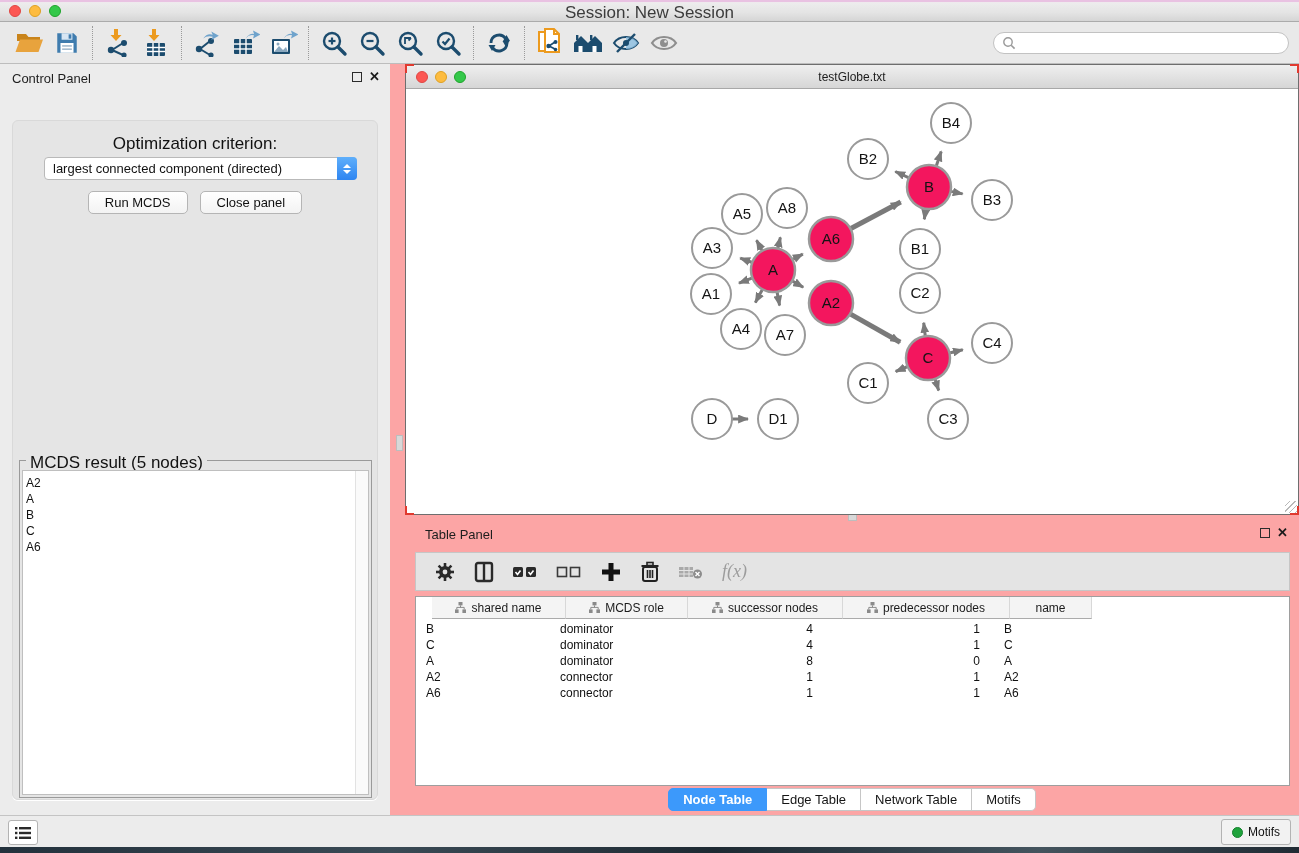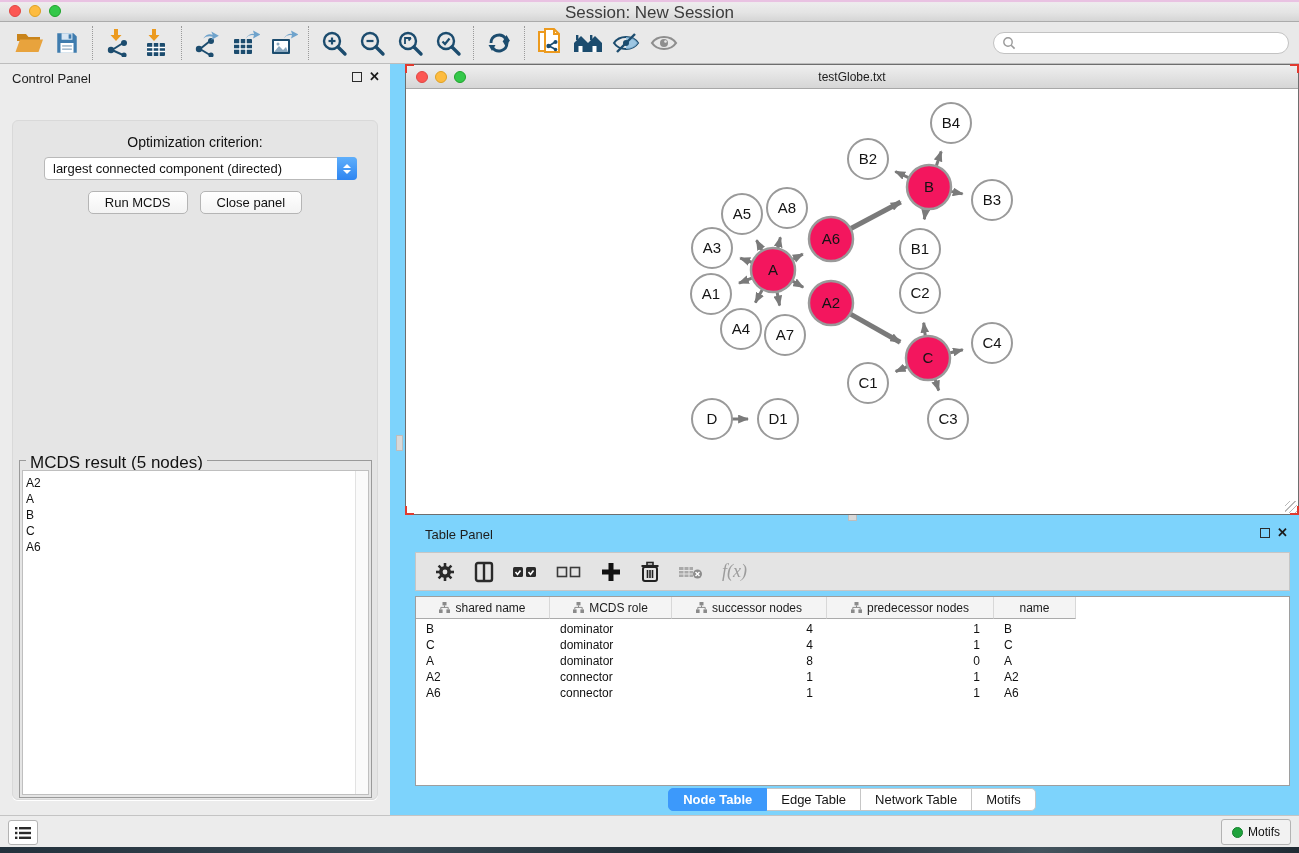--- a/index.html
+++ b/index.html
@@ -36,21 +36,21 @@
 
   .cp-tabs { position:absolute; left:0; top:31px; width:100%; display:flex; justify-content:center; }
   .cp-tab { height:22px; padding:2px 14px 0; background:#FFFFFF; border:1px solid #C3C3C3; border-left:none;
     font-size:13px; color:#1A1A1A; text-align:center; }
   .cp-tab:first-child { border-left:1px solid #C3C3C3; border-radius:4px 0 0 4px; }
   .cp-tab:last-child { border-radius:0 4px 4px 0; }
   .cp-tab.active { background:var(--accent-blue); border-color:var(--accent-blue); color:#FFFFFF; }
 
   .cp-inner { position:absolute; left:12px; top:56px; width:366px; height:680px; background:#E5E5E5;
     border:1px solid #D9D9D9; border-radius:6px; box-shadow:0 1px 0 #FFFFFF; }
-  .opt-label { position:absolute; left:0; right:0; top:13px; text-align:center; font-size:14px; color:#111; }
+  .opt-label { position:absolute; left:0; right:0; top:13px; text-align:center; font-size:17px; color:#111; }
   .opt-select { position:absolute; left:31px; top:36px; width:313px; height:23px; background:#FFFFFF;
     border:1px solid #B9B9B9; border-radius:4px; display:flex; align-items:center; }
   .opt-select .sel-text { flex:1; padding-left:8px; font-size:13px; color:#111; white-space:nowrap; }
   .sel-stepper { width:20px; height:23px; margin-right:-1px; background:linear-gradient(#5FAFFB,#2E85F1);
     border-radius:0 4px 4px 0; display:flex; flex-direction:column; align-items:center; justify-content:center; gap:2px; }
   .sel-stepper i { width:0; height:0; border-left:4px solid transparent; border-right:4px solid transparent; }
   .sel-up   { border-bottom:4px solid #FFFFFF; }
   .sel-down { border-top:4px solid #FFFFFF; }
   .cp-buttons { position:absolute; left:0; right:0; top:70px; display:flex; justify-content:center; gap:12px; }
   .mac-btn { height:23px; padding:3px 16px 0; background:linear-gradient(#FFFFFF,#F3F3F3); border:1px solid #B5B5B5;
@@ -58,21 +58,21 @@
 
   .result-group { position:absolute; left:6px; top:339px; width:353px; height:338px; border:1px solid #9A9A9A; }
   .result-legend { position:absolute; left:6px; top:-8px; background:#E5E5E5; padding:0 4px; font-size:17px; color:#111; }
   .result-list { position:absolute; left:2px; right:2px; top:9px; bottom:2px; background:#FFFFFF;
     border:1px solid #BFBFBF; overflow:hidden; }
   .result-scroll { position:absolute; right:0; top:0; bottom:0; width:13px; background:#FAFAFA; border-left:1px solid #E2E2E2; }
   .result-items { position:absolute; left:3px; top:4px; right:16px; }
   .result-item { font-size:12px; line-height:16px; color:#111; }
 
   
-  .right-area { position:absolute; left:390px; top:64px; width:909px; height:751px; background:#7dd3fc; }
+  .right-area { position:absolute; left:390px; top:64px; width:909px; height:751px; background:#fca5a5; }
   .v-split-handle { position:absolute; left:6px; top:371px; width:7px; height:16px; background:#D8D8D8; border:1px solid #BDBDBD; }
   .h-split-handle { position:absolute; left:458px; top:450px; width:9px; height:7px; background:#D8D8D8; border:1px solid #BDBDBD; }
 
   .net-window { position:absolute; left:15px; top:0; width:894px; height:451px; background:#FFFFFF;
     border:1px solid #6E6E6E; border-radius:5px 5px 0 0; }
   .net-titlebar { position:relative; height:24px; background:linear-gradient(#EFEFEF,#D6D6D6);
     border-bottom:1px solid #A8A8A8; border-radius:5px 5px 0 0; }
   .net-titlebar .traffic { top:6px; }
   .nt-red { left:10px; } .nt-yel { left:29px; } .nt-grn { left:48px; }
   .net-titlebar .title { position:absolute; left:0; right:0; top:5px; text-align:center; font-size:12px; color:#1C1C1C; }
@@ -88,21 +88,21 @@
   
   .table-panel { position:absolute; left:15px; top:456px; width:894px; height:295px; }
   .tp-float { right:29px; } .tp-close { right:11px; }
   .tp-toolbar { position:absolute; left:10px; top:32px; width:875px; height:39px; background:#E4E4E4;
     border:1px solid #C6C6C6; display:flex; align-items:center; gap:18px; padding-left:18px; }
   .tp-icon { display:flex; align-items:center; justify-content:center; }
   .fx-label { font-family:"Liberation Serif","DejaVu Serif",serif; font-style:italic; font-size:18px; color:#9C9C9C; }
 
   .node-table { position:absolute; left:10px; top:76px; width:875px; height:190px; background:#FFFFFF;
     border:1px solid #9E9E9E; overflow:hidden; }
-  .nt-header { position:absolute; left:0; top:0; height:22px; display:flex; }
+  .nt-header { position:absolute; left:16px; top:0; height:22px; display:flex; }
   .nt-hcell { height:22px; background:#F4F4F4; border-right:1px solid #D8D8D8; border-bottom:1px solid #ABABAB;
     display:flex; align-items:center; justify-content:center; gap:5px; font-size:12px; color:#1C1C1C; }
   .nt-rows { position:absolute; left:0; top:24px; right:0; }
   .nt-row { display:flex; height:16px; }
   .nt-cell { font-size:12px; line-height:16px; color:#111; white-space:nowrap; }
   .al { padding-left:10px; text-align:left; }
   .ar { padding-right:14px; text-align:right; }
 
   .tp-tabs { position:absolute; left:0; right:0; top:268px; display:flex; justify-content:center; }
   .tp-tab { height:23px; padding:3px 14px 0; background:#FFFFFF; border:1px solid #C6C6C6; border-left:none;

